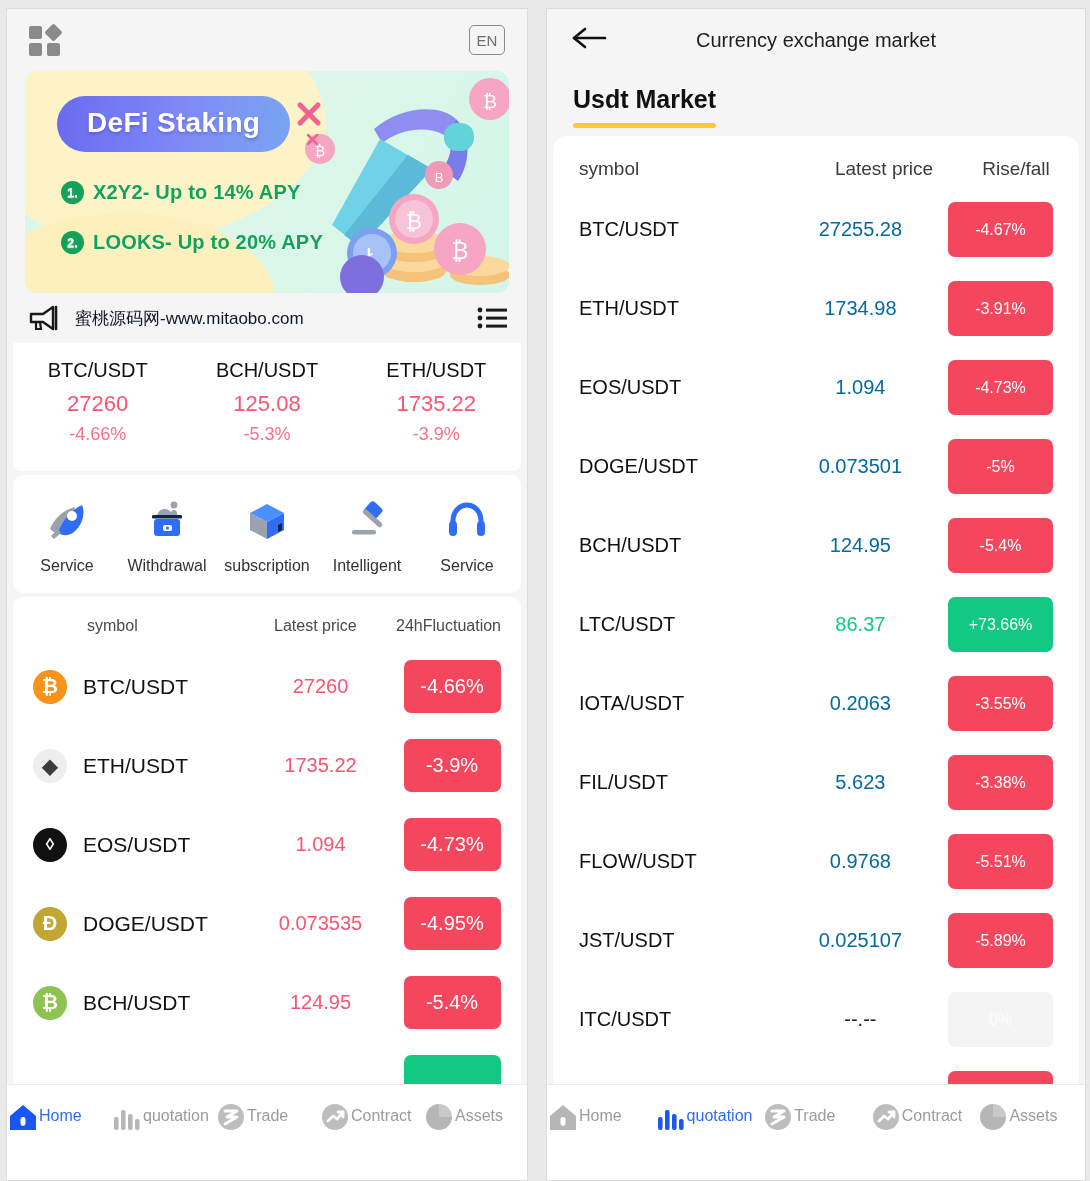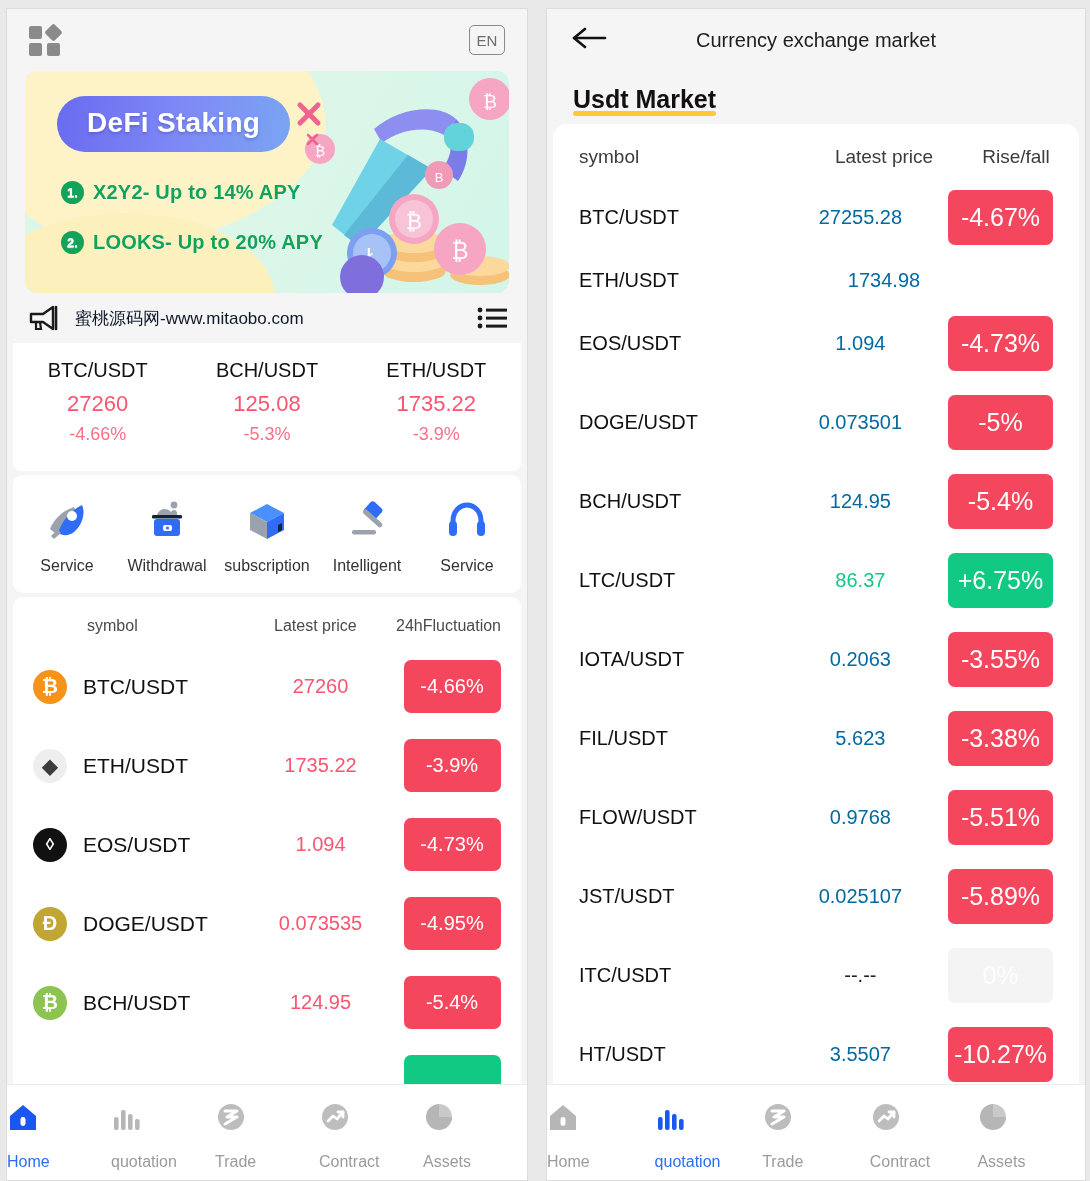--- a/index.html
+++ b/index.html
@@ -143,58 +143,58 @@
   .badge.up   { background: #12c984; }
   .badge.flat { background: #f4f4f4; color: #fdfdfd; }
 
   
   .tabbar {
     position: absolute; left: 0; right: 0; bottom: 0;
     height: 96px; background: #fff;
     display: flex; align-items: flex-start; padding-top: 14px;
     border-top: 1px solid #ececec;
   }
-  .tab { flex: 1; display: flex; flex-direction: column; align-items: flex-start; gap: 20px; }
+  .tab { flex: 1; display: flex; flex-direction: row; align-items: center; gap: 0; }
   .tab .tlb { font-size: 16px; color: #9b9b9b; }
   .tab.active .tlb { color: #2b6df6; }
   .tab .ticon { height: 34px; display: flex; align-items: flex-end; }
 
   
   .r-topbar {
     height: 62px; display: flex; align-items: center; padding: 0 24px;
     background: #f5f5f5; position: relative;
   }
   .back-arrow { width: 40px; height: 30px; }
   .r-title {
     position: absolute; left: 0; right: 0; text-align: center;
     font-size: 20px; color: #1e1e1e; pointer-events: none;
   }
   .r-tabs { padding: 14px 0 0 26px; background: #f5f5f5; }
-  .r-tab { display: inline-block; position: relative; padding-bottom: 2px; text-align: right; }
+  .r-tab { display: inline-block; position: relative; padding-bottom: 14px; text-align: right; }
   .r-tab .ttxt { font-size: 25px; font-weight: bold; color: #111; }
   .r-tab .uline {
     position: absolute; left: 0; right: 0; bottom: 0; height: 5px;
     background: #ffc933; border-radius: 3px;
   }
   .r-sheet {
     margin: 8px 6px 0 6px; background: #fff;
     border-radius: 14px 14px 0 0; min-height: 1000px;
   }
   .r-head { display: flex; padding: 22px 26px 10px 26px; font-size: 19px; color: #3c3c3c; }
   .r-head .c1 { width: 210px; }
   .r-head .c2 { width: 190px; text-align: center; }
   .r-head .c3 { flex: 1; text-align: center; }
   .r-row { display: flex; align-items: center; padding: 12px 26px; }
   .r-row .c1 { width: 210px; font-size: 20px; color: #111; }
   .r-row .c2 { width: 190px; text-align: center; font-size: 20px; }
   .r-row .c2.dn { color: #0369a1; }
   .r-row .c2.up { color: #12c984; }
   .r-row .c2.fl { color: #222; }
   .r-row .c3 { flex: 1; display: flex; justify-content: center; }
-  .r-row .badge { width: 105px; height: 55px; font-size: 25px; }
+  .r-row .badge { width: 105px; height: 55px; font-size: 16px; }
 </style>
 </head>
 <body>
 
 <div class="screen">
 
   <div class="panel panel-left">
     <div class="panel-scroll">
 
       <div class="l-topbar">
@@ -537,20 +537,23 @@
         <div class="r-row">
           <div class="c1">BTC/USDT</div>
           <div class="c2 dn">27255.28</div>
           <div class="c3">
               <span class="badge down">-4.67%</span>
             </div>
         </div>
         <div class="r-row">
           <div class="c1">ETH/USDT</div>
           <div class="c2 dn">1734.98</div>
+          <div class="c3">
+              <span class="badge down">-3.91%</span>
+            </div>
         </div>
         <div class="r-row">
           <div class="c1">EOS/USDT</div>
           <div class="c2 dn">1.094</div>
           <div class="c3">
               <span class="badge down">-4.73%</span>
             </div>
         </div>
         <div class="r-row">
           <div class="c1">DOGE/USDT</div>
@@ -563,21 +566,21 @@
           <div class="c1">BCH/USDT</div>
           <div class="c2 dn">124.95</div>
           <div class="c3">
               <span class="badge down">-5.4%</span>
             </div>
         </div>
         <div class="r-row">
           <div class="c1">LTC/USDT</div>
           <div class="c2 up">86.37</div>
           <div class="c3">
-              <span class="badge up">+6.75%</span>
+              <span class="badge up">+73.66%</span>
             </div>
         </div>
         <div class="r-row">
           <div class="c1">IOTA/USDT</div>
           <div class="c2 dn">0.2063</div>
           <div class="c3">
               <span class="badge down">-3.55%</span>
             </div>
         </div>
         <div class="r-row">

